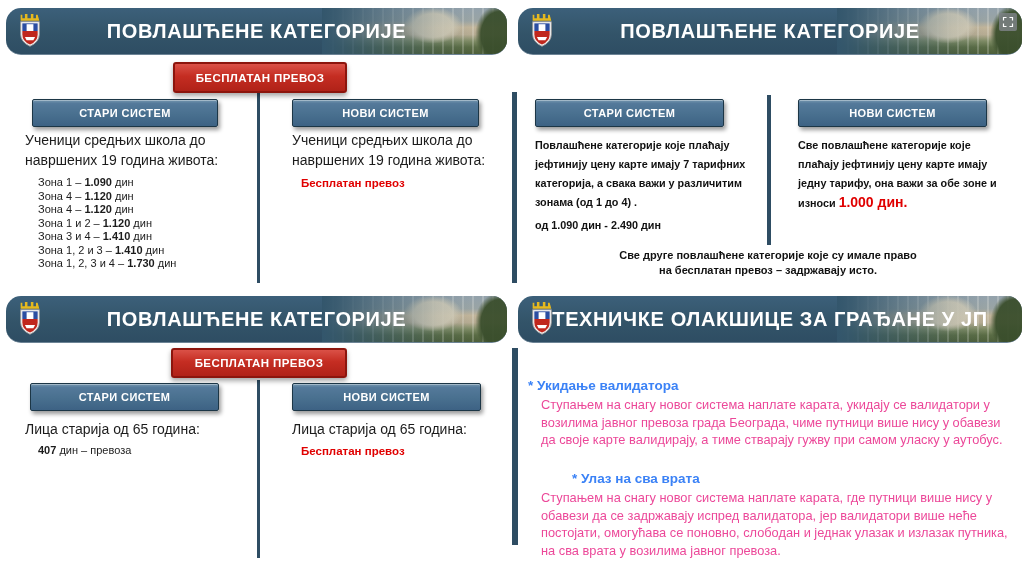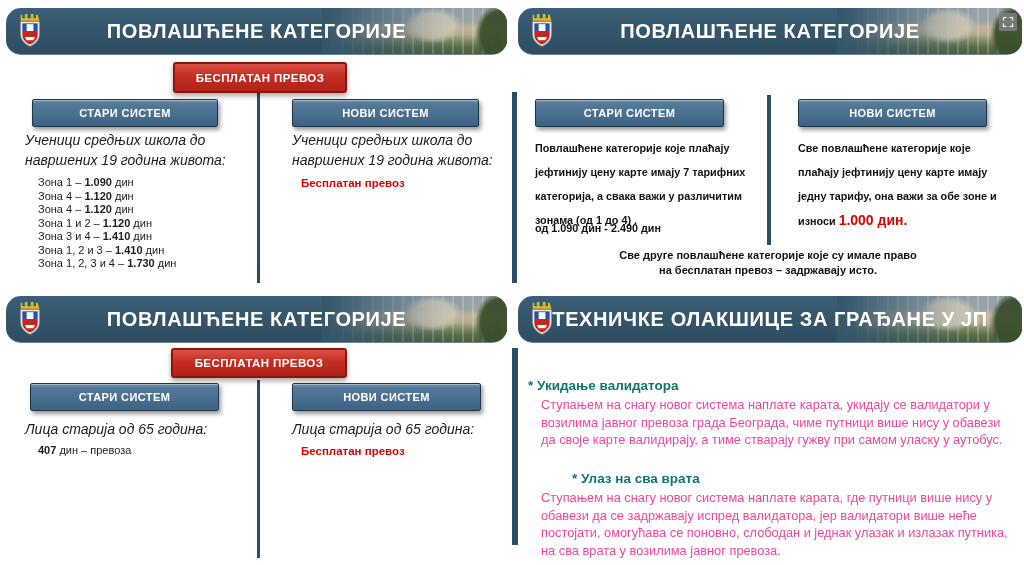--- a/index.html
+++ b/index.html
@@ -63,44 +63,44 @@
 
   
   .vdiv { position:absolute; background:#2e4d63; }
   #tl-div  { left:257px; top:92px; width:3px; height:191px; }
   #tr-bar  { left:0;     top:92px; width:5px; height:191px; }
   #tr-div  { left:255px; top:95px; width:4px; height:150px; }
   #bl-div  { left:257px; top:90px; width:3px; height:178px; }
   #br-bar  { left:0;     top:58px; width:6px; height:197px; }
 
   
-  .h14 { position:absolute; font-size:14px; line-height:1.4; color:#1c1c1c; margin:0;font-style:italic; }
+  .h14 { position:absolute; font-size:14px; line-height:1.4; color:#1c1c1c; margin:0; }
   #tl-old-h { left:25px;  top:131px; width:242px; }
   #tl-new-h { left:292px; top:131px; width:226px; }
   #bl-old-h { left:25px;  top:130px; width:252px; }
   #bl-new-h { left:292px; top:130px; width:226px; }
 
   .zones { position:absolute; left:38px; top:176px; font-size:11px; line-height:13.5px; color:#1c1c1c; }
   .zones b { font-weight:bold; }
 
   .red-val { position:absolute; color:#e00000; font-weight:bold; font-size:11.5px; }
   #tl-red { left:301px; top:177px; }
   #bl-red { left:301px; top:155px; }
   #bl-price { position:absolute; left:38px; top:154px; font-size:11px; color:#1c1c1c; }
   #bl-price b { font-weight:bold; }
 
-  .bold-para { position:absolute; font-weight:bold; font-size:10.8px; line-height:24px; color:#111111; margin:0; }
+  .bold-para { position:absolute; font-weight:bold; font-size:10.8px; line-height:19px; color:#111111; margin:0; }
   #tr-old-p { left:23px; top:136px; width:230px; }
   #tr-range-label { left:23px; top:201px; }
   #tr-range-value { left:23px; top:216px; }
   #tr-new-p { left:286px; top:136px; width:216px; }
   #tr-new-p .price { color:#e00000; font-size:14px;text-align:center; }
   #tr-footer { left:10px; right:10px; top:248px; text-align:center; font-weight:bold; font-size:11px; line-height:15px; position:absolute; color:#111; margin:0; }
 
-  .item-title { position:absolute; font-weight:bold; font-size:13.5px; color:#0f766e; margin:0; }
+  .item-title { position:absolute; font-weight:bold; font-size:13.5px; color:#3b82f6; margin:0; }
   .item-body { position:absolute; font-size:12.8px; line-height:17.5px; color:#ec4899; margin:0; }
   #br-t1 { left:16px; top:88px; }
   #br-b1 { left:29px; top:106px; width:464px; }
   #br-t2 { left:16px; top:181px;margin-left:44px; }
   #br-b2 { left:29px; top:199px; width:468px; }
 
   
   #tr-expand {
     position:absolute; left:487px; top:13px; width:18px; height:18px; z-index:6;
     background:rgba(128,133,137,.8); border-radius:2px;

